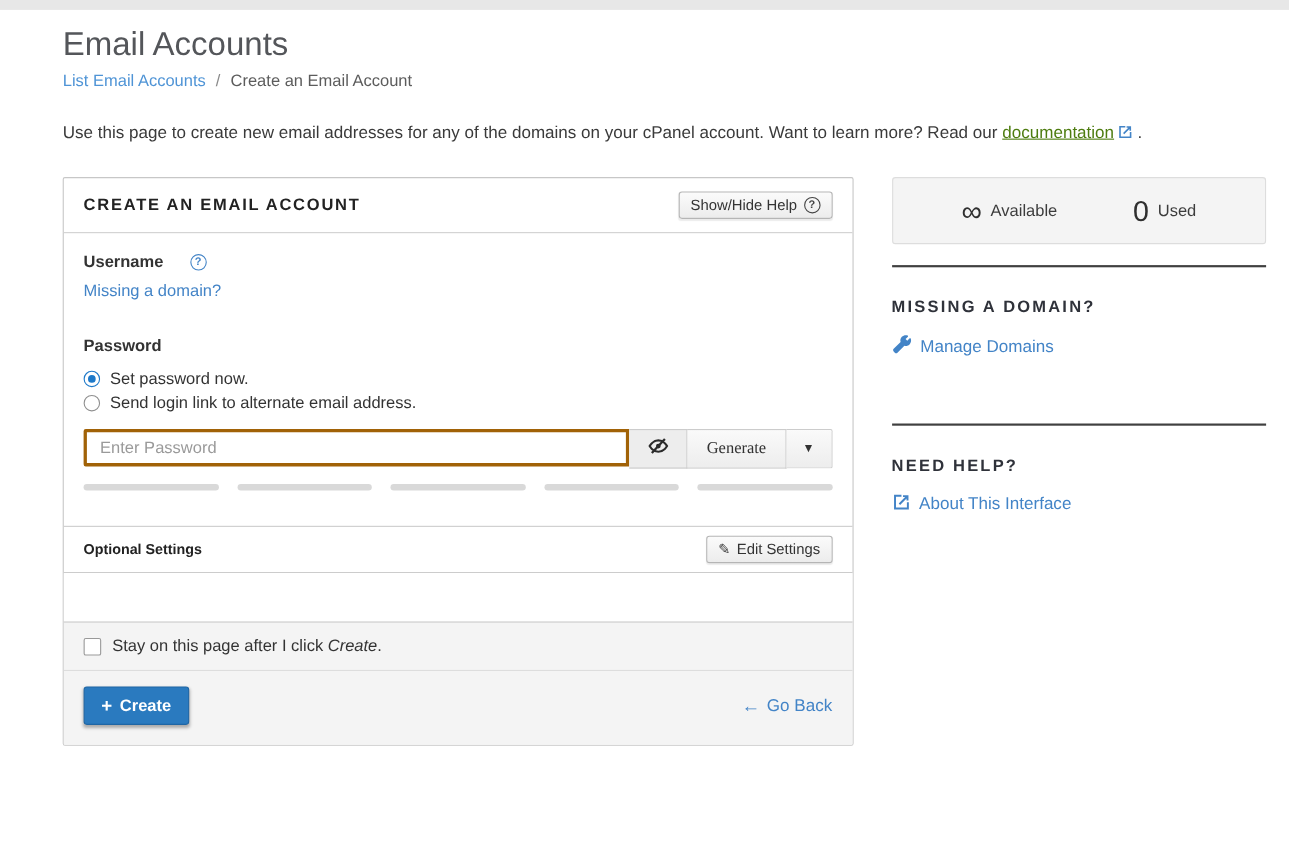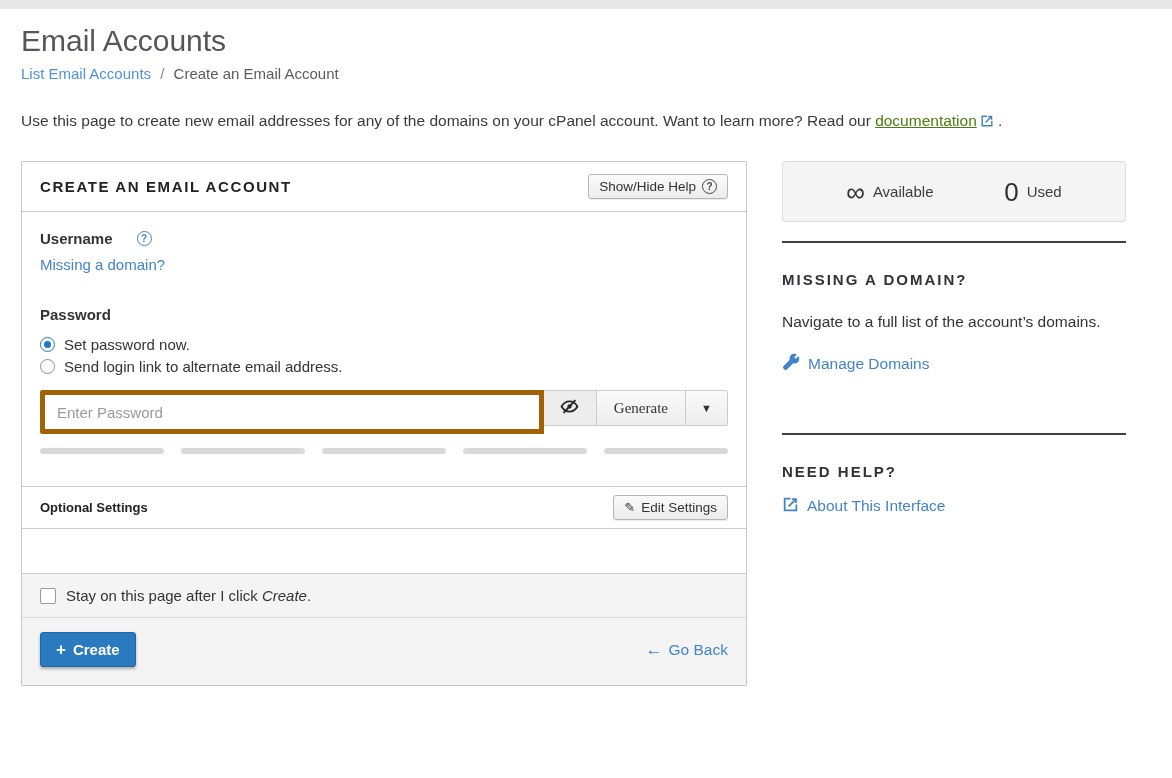--- a/index.html
+++ b/index.html
@@ -1,20 +1,20 @@
 <!DOCTYPE html>
 <html><head>
 <meta charset="utf-8">
 <style>
   * { margin:0; padding:0; box-sizing:border-box; }
   html,body { width:1172px; height:778px; background:#fff; font-family:"Liberation Sans", sans-serif; color:#333; overflow:hidden; }
   a { text-decoration:none; cursor:pointer; }
 
   .top-strip { height:9px; background:#e7e7e7; }
-  .page { padding:0 21px; }
+  .page { padding:0 21px;margin-left:36px; }
 
   .page-title { font-size:30px; font-weight:400; color:#54565a; margin:15px 0 7px; }
   .breadcrumb { font-size:15px; color:#5c5c5c; }
   .breadcrumb .crumb-link { color:#4f94d6; }
   .breadcrumb .sep { color:#8a8a8a; margin:0 5px; }
 
   .intro { margin-top:30px; font-size:15.5px; color:#3a3a3a; }
   .intro a { color:#4d7c0f; text-decoration:underline; }
   .ext-icon { display:inline-block; vertical-align:-2px; margin-left:3px; }
 
@@ -48,21 +48,21 @@
   .pw-section-label { margin-top:32px; }
   .radio-row { display:flex; align-items:center; gap:9px; font-size:15px; color:#333; cursor:pointer; }
   .radio-row.first { margin-top:13px; }
   .radio-row + .radio-row { margin-top:5px; }
   .radio { width:15px; height:15px; border-radius:50%; position:relative; flex:0 0 auto; }
   .radio.checked { border:1.5px solid #1e79c9; }
   .radio.checked::after { content:""; position:absolute; left:2.5px; top:2.5px; width:7px; height:7px; border-radius:50%; background:#1e79c9; }
   .radio.unchecked { border:1.5px solid #8f8f8f; }
 
   .pw-group { display:flex; margin-top:15px; }
-  .pw-input { flex:1; height:44px; border:5px solid #a16207; border-radius:2px 0 0 2px; padding:0 12px;
+  .pw-input { flex:1; height:34px; border:3px solid #a16207; border-radius:2px 0 0 2px; padding:0 12px;
     font-size:15px; font-family:inherit; outline:none; }
   .pw-addon { display:flex; align-items:center; justify-content:center; border:1px solid #ccc; border-left:none;
     height:36px; cursor:pointer; font-family:Liberation Serif, serif; font-size:15px; color:#333; }
   .eye-btn { width:53px; background:#ededed; }
   .gen-btn { padding:0 17px; background:linear-gradient(#fafafa,#ededed); }
   .caret-btn { width:42px; background:linear-gradient(#fafafa,#ededed); border-radius:0 2px 2px 0; font-size:11px; }
 
   .strength-bars { display:flex; gap:17px; margin-top:14px; }
   .bar { flex:1; height:6px; background:#d9d9d9; border-radius:3px; }
 
@@ -222,21 +222,20 @@
         </div>
         <div class="stat">
           <span class="stat-big">0</span>
           <span class="stat-label">Used</span>
         </div>
       </div>
 
       <hr class="dark-hr">
 
       <div class="side-heading">MISSING A DOMAIN?</div>
-      <p class="side-text">Navigate to a full list of the account’s domains.</p>
       <a class="side-link">
         <span>
           <svg width="18" height="18" viewBox="0 0 24 24" fill="#4384c7">
             <path d="M22.6 5.1c-.2-.6-.9-.7-1.3-.3l-2.9 2.9-2.1-2.1 2.9-2.9c.4-.4.3-1.1-.3-1.3-2.4-.9-5.2-.4-7.1 1.5-1.7 1.7-2.2 4.1-1.5 6.2l-8.4 8.4c-.9.9-.9 2.3 0 3.2l1.4 1.4c.9.9 2.3.9 3.2 0l8.4-8.4c2.1.7 4.5.2 6.2-1.5 1.9-1.9 2.4-4.7 1.5-7.1z"></path>
           </svg>
         </span>
         <span>Manage Domains</span>
       </a>
 
       <hr class="dark-hr side-hr-2">

